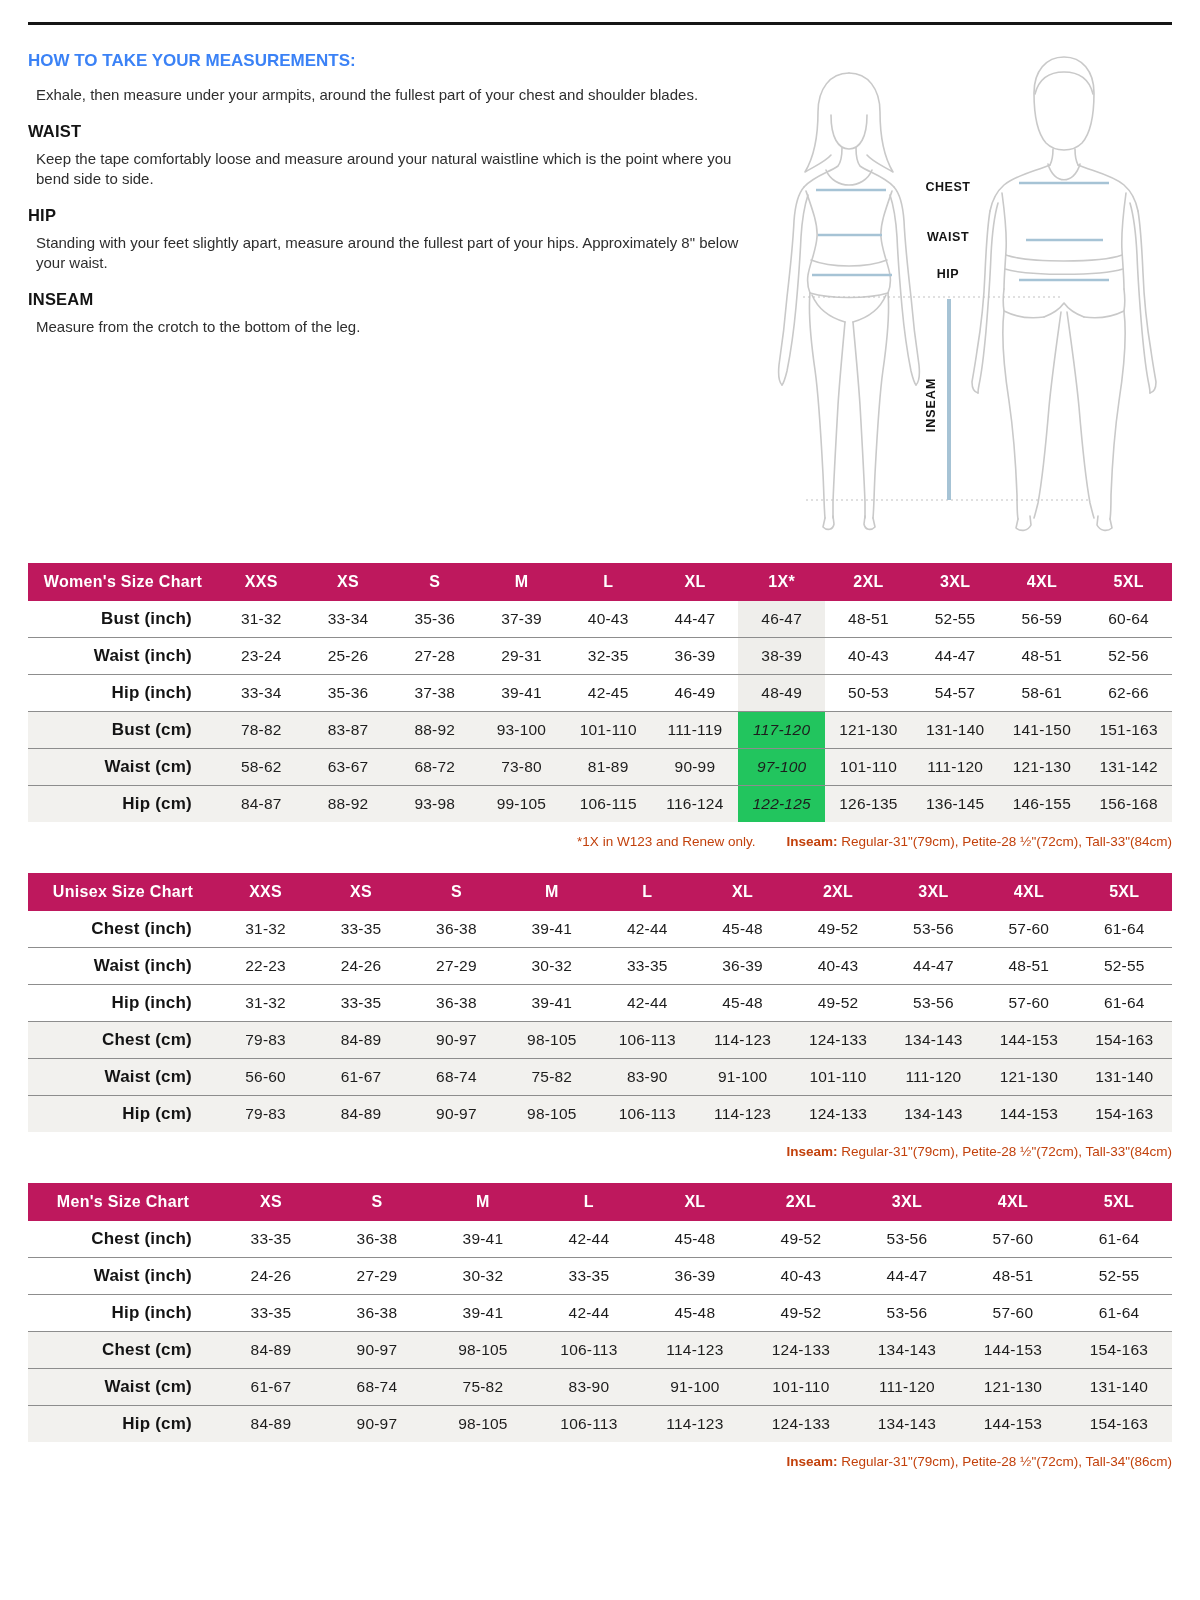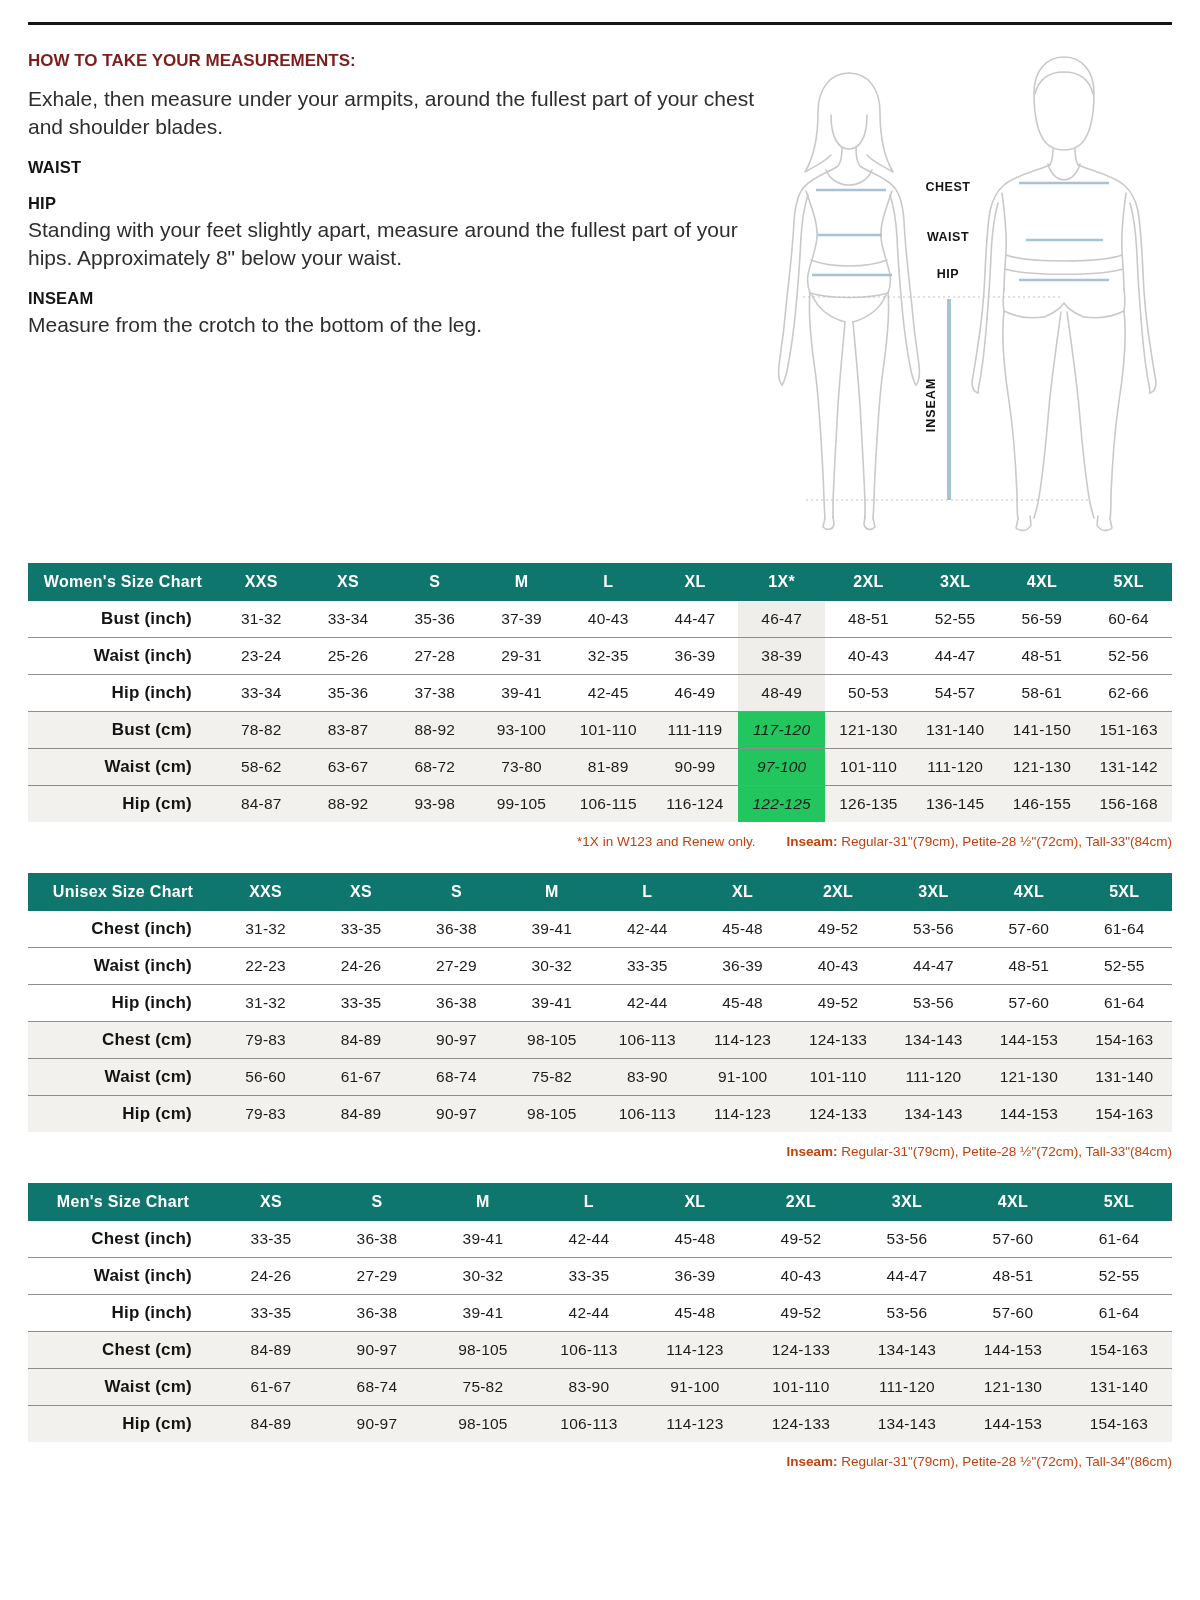--- a/index.html
+++ b/index.html
@@ -2,28 +2,28 @@
 <html><head>
 <meta charset="utf-8">
 <style>
   html,body{margin:0;padding:0;background:#fff;}
   body{width:1200px;font-family:"Liberation Sans",sans-serif;color:#1b1b1b;-webkit-font-smoothing:antialiased;}
   .page{padding:22px 28px 14px;}
   .page-title{font-size:50px;font-weight:800;letter-spacing:-0.5px;color:#141414;margin:4px 0 16px;}
   .divider{border:none;border-top:3px solid #161616;margin:0 0 26px;}
   .intro{display:flex;justify-content:space-between;align-items:flex-start;}
   .howto{width:738px;}
-  .howto-heading{font-size:17px;font-weight:800;margin:0 0 14px;color:#7f1d1d;}
+  .howto-heading{font-size:17px;font-weight:800;margin:0 0 14px;color:#3b82f6;}
   .m-section h3{font-size:16.5px;font-weight:800;margin:17px 0 3px;color:#141414;letter-spacing:0.2px;}
-  .m-section p{font-size:21px;line-height:1.33;margin:0;color:#2e2e2e;}
+  .m-section p{font-size:15px;line-height:1.33;margin:8px;color:#2e2e2e;}
   .diagram{width:414px;margin-top:-6px;}
 
   .table-wrap{margin-top:24px;}
   table.size-table{width:100%;border-collapse:collapse;table-layout:fixed;}
-  table.size-table thead th{background:#0f766e;color:#fff;font-size:16px;font-weight:700;height:38px;padding:0;letter-spacing:0.3px;}
+  table.size-table thead th{background:#be185d;color:#fff;font-size:16px;font-weight:700;height:38px;padding:0;letter-spacing:0.3px;}
   table.size-table tbody td{height:36px;text-align:center;font-size:15.5px;letter-spacing:0.2px;padding:0;color:#1d1d1d;}
   table.size-table tbody td.row-label{text-align:right;padding-right:26px;font-weight:700;font-size:17px;color:#141414;}
   table.size-table tbody tr + tr{border-top:1px solid #8d8d8d;}
   table.size-table tbody tr.shaded{background:#f2f1ee;}
   table.size-table tbody td.hl{background:#efeeeb;}
   table.size-table tbody tr.shaded td.hl{background:#22c55e;font-style:italic;}
 
   .footnote{display:flex;justify-content:space-between;font-size:13.5px;margin-top:12px;color:#c2410c;}
   .footnote.right-only{justify-content:flex-end;}
   .footnote .fn-left{margin-left:48%;}
@@ -40,20 +40,21 @@
 
   <div class="intro">
     <div class="howto">
       <div class="howto-heading">HOW TO TAKE YOUR MEASUREMENTS:</div>
 
       <div class="m-section">
         <p>Exhale, then measure under your armpits, around the fullest part of your chest and shoulder blades.</p>
       </div>
       <div class="m-section">
         <h3>WAIST</h3>
+        <p>Keep the tape comfortably loose and measure around your natural waistline which is the point where you bend side to side.</p>
       </div>
       <div class="m-section">
         <h3>HIP</h3>
         <p>Standing with your feet slightly apart, measure around the fullest part of your hips. Approximately 8" below your waist.</p>
       </div>
       <div class="m-section">
         <h3>INSEAM</h3>
         <p>Measure from the crotch to the bottom of the leg.</p>
       </div>
     </div>

